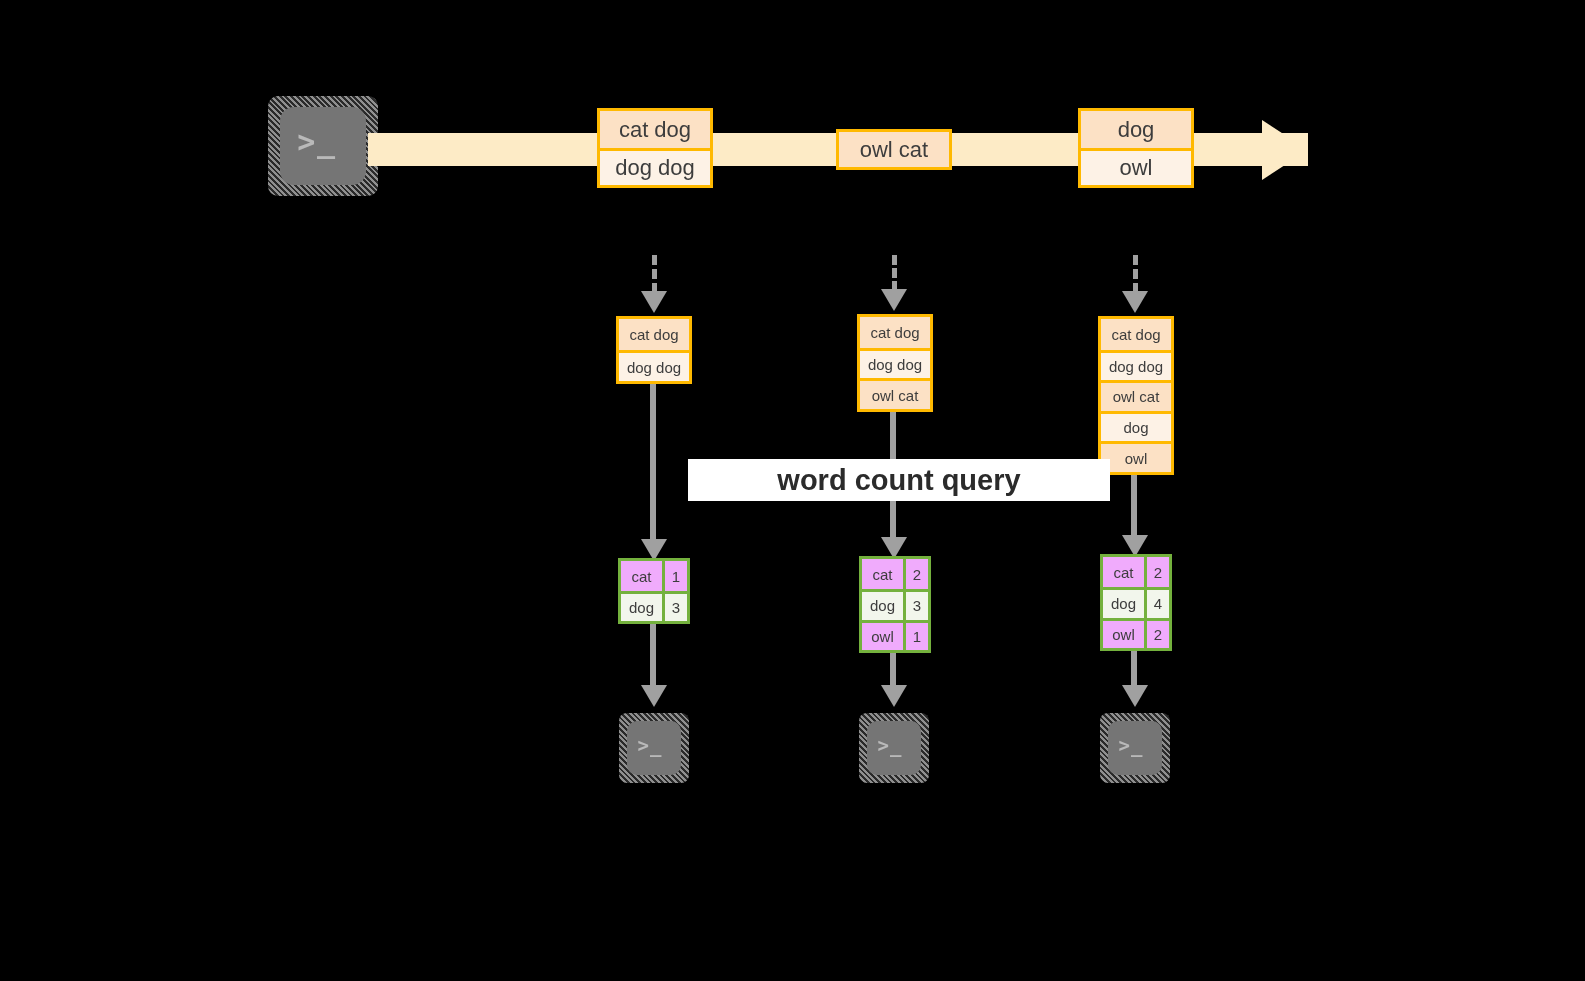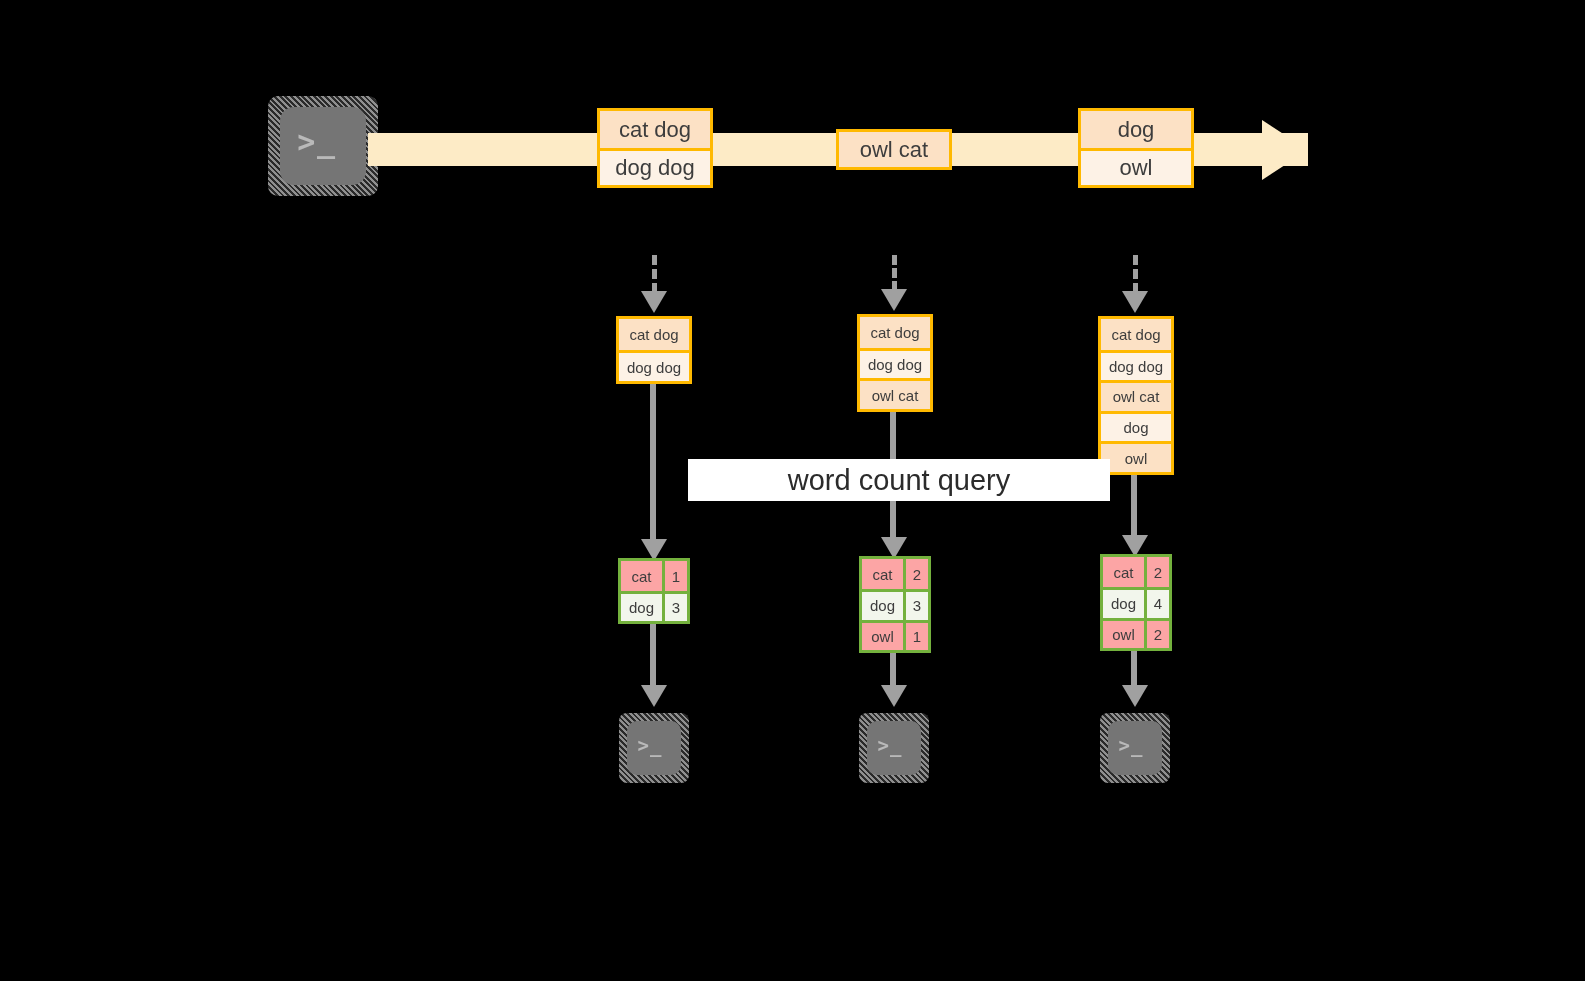--- a/index.html
+++ b/index.html
@@ -96,21 +96,21 @@
     box-sizing: border-box;
     display: flex;
     align-items: center;
     justify-content: center;
     color: #3d3d3d;
     white-space: nowrap;
   }
   .ctcell.key {
     border-right: 3px solid #74b13d;
   }
-  .ctrow.dark  .ctcell { background: #fca5a5; }
+  .ctrow.dark  .ctcell { background: #f0abfc; }
   .ctrow.light .ctcell { background: #f2f6ec; }
 
   
   .conn-line {
     position: absolute;
     background: #a0a0a0;
   }
   .conn-dash {
     position: absolute;
     width: 0;
@@ -129,21 +129,21 @@
   .query-band {
     position: absolute;
     background: #ffffff;
     display: flex;
     align-items: center;
     justify-content: center;
   }
   .query-band .qlabel {
     color: #2b2b2b;
     white-space: nowrap;
-    font-weight: 400;
+    font-weight: 700;
   }
 </style>
 </head>
 <body>
 
 <div id="stage">
 
   <div class="terminal" style="left:268px; top:96px; width:110px; height:100px; border-radius:10px;">
     <div class="tface" style="left:12px; top:11px; right:12px; bottom:11px; border-radius:14px;"></div>
     <div class="prompt" style="font-size:30px; top:-4px; left:-6px;">&gt;_</div>

